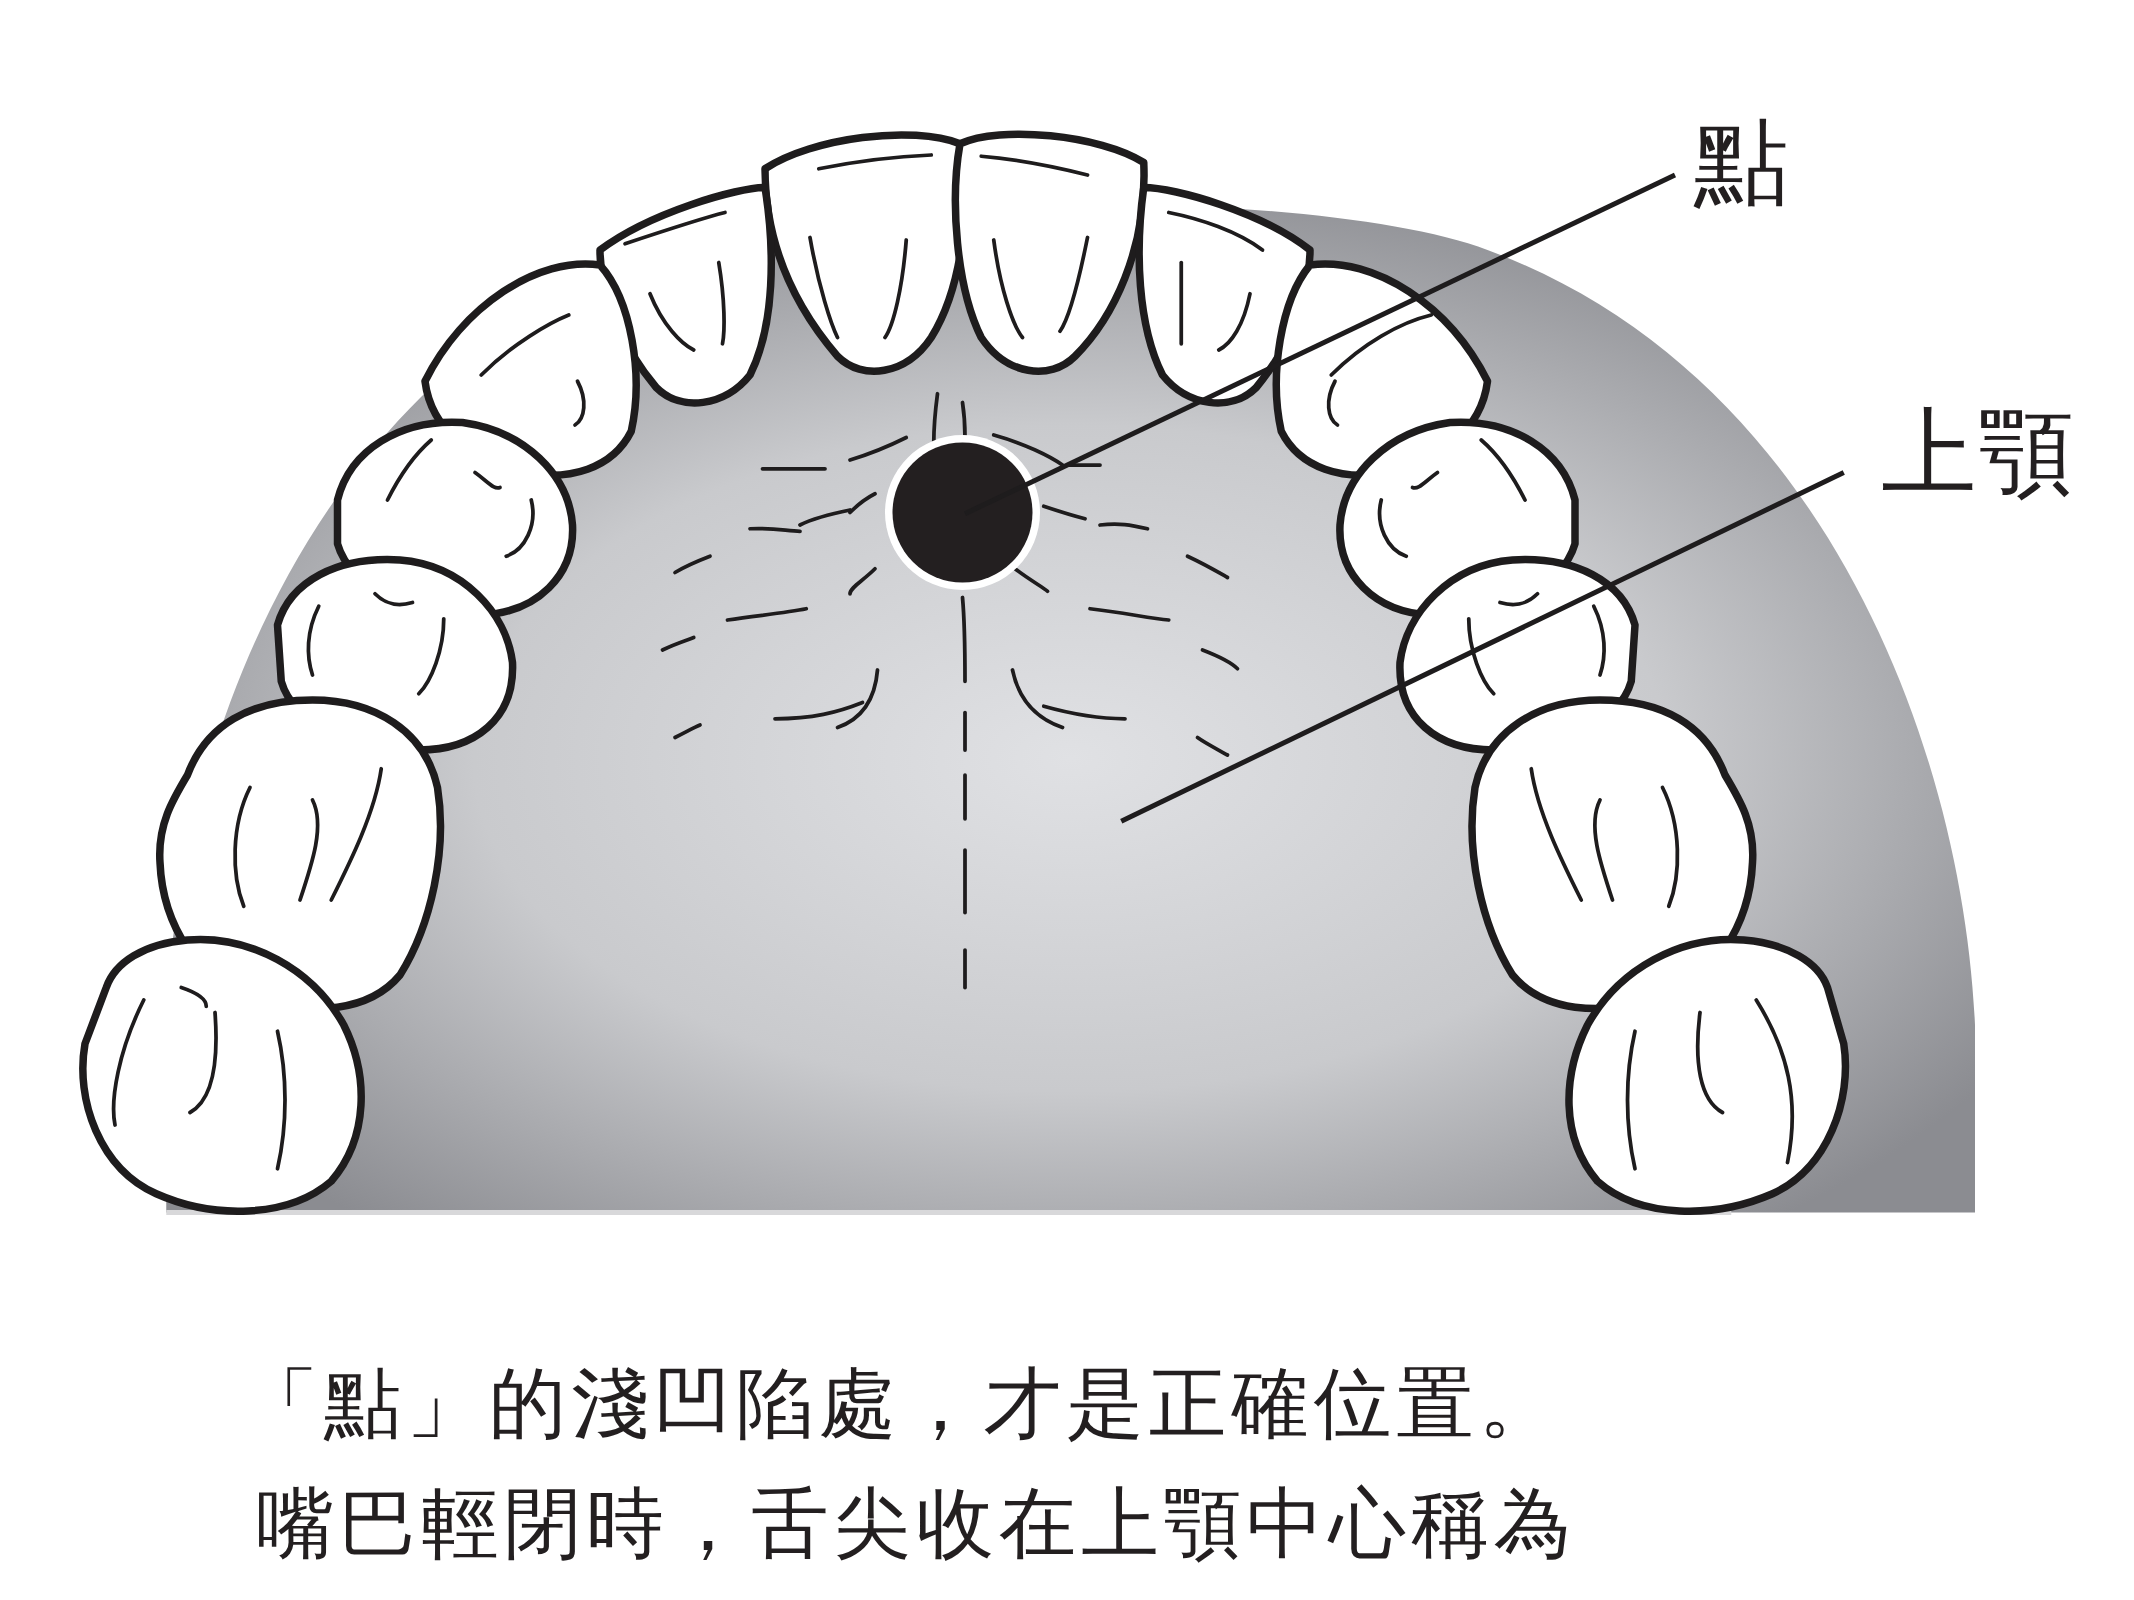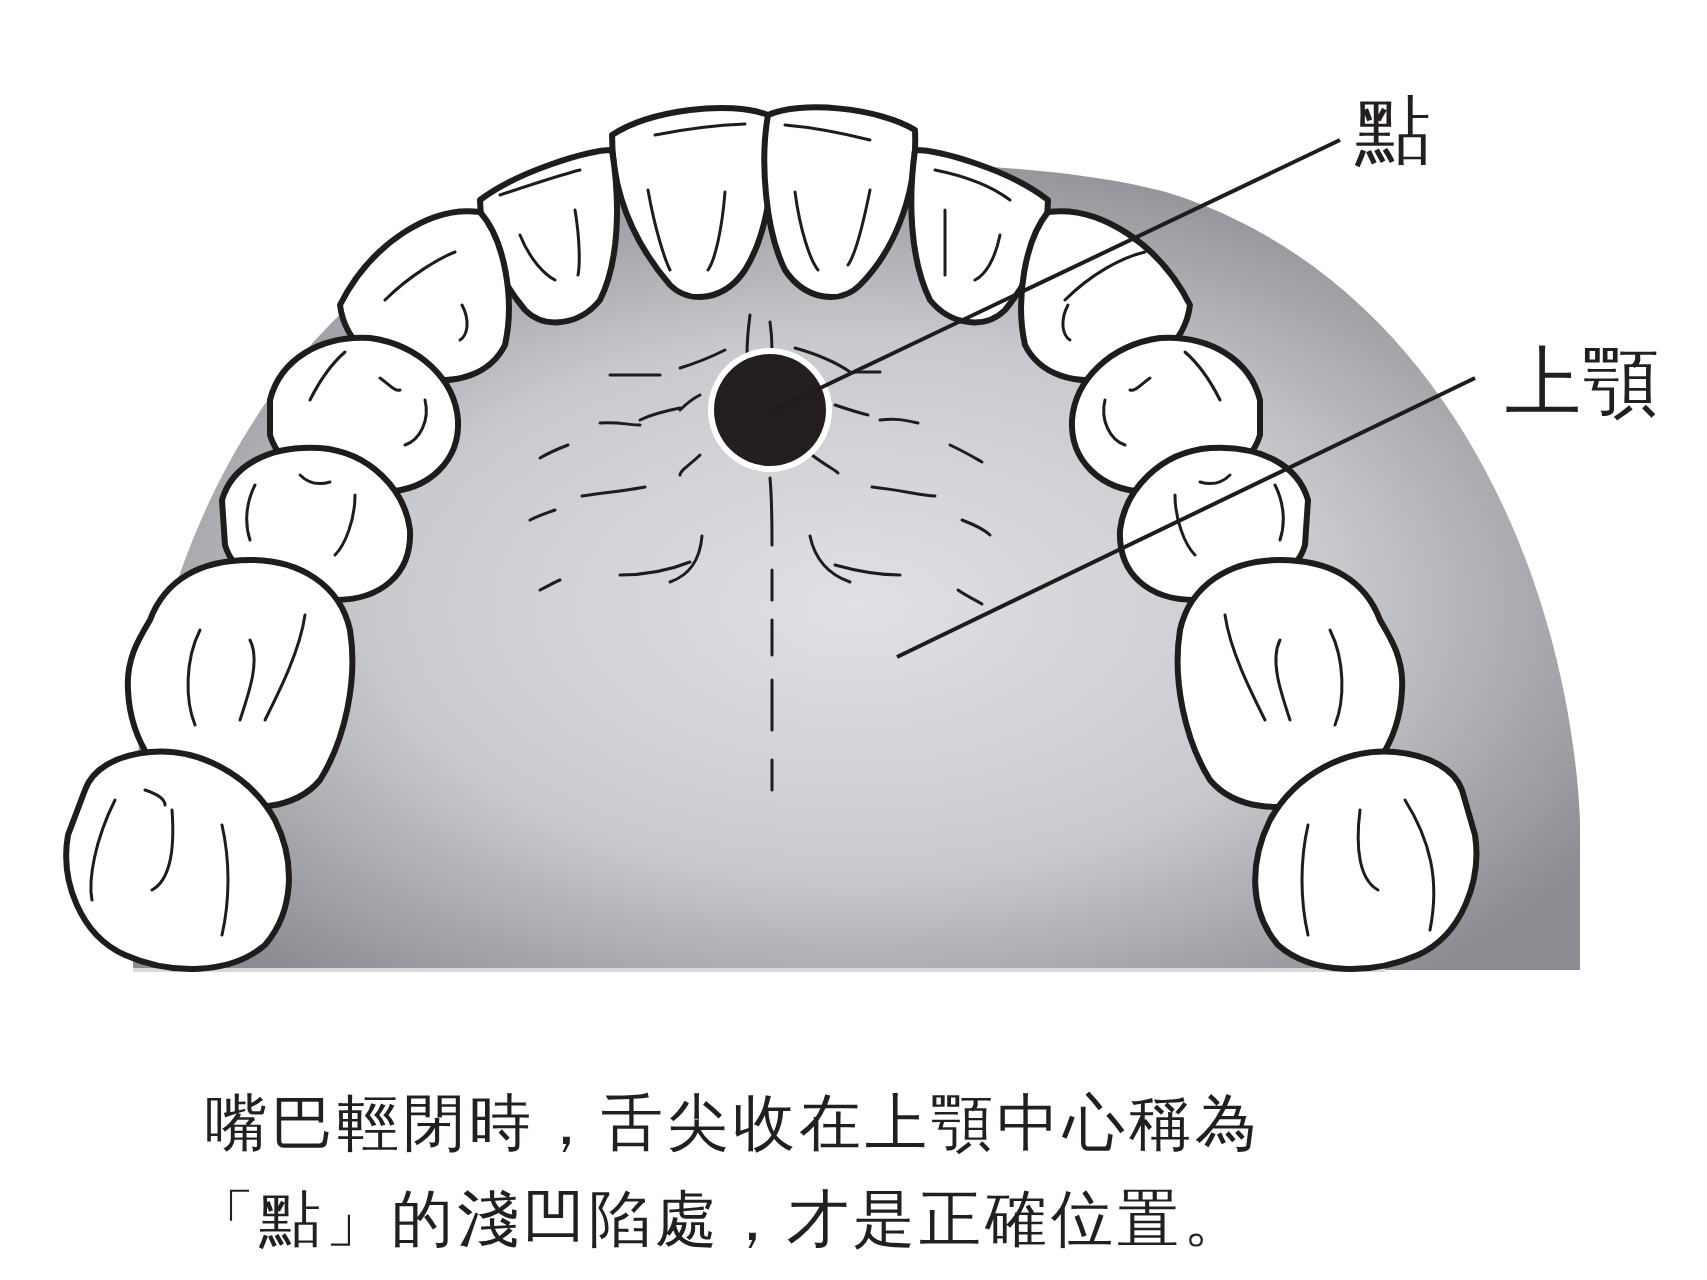--- a/index.html
+++ b/index.html
@@ -28,21 +28,21 @@
       line-height: 1;
       font-family: "DejaVu Sans", sans-serif;
       letter-spacing: 2px;
     }
     .label-point {
       left: 1355px;
       top: 92px;
     }
     .label-palate {
       left: 1505px;
-      top: 344px;
+      top: 324px;
     }
     .caption {
       position: absolute;
       left: 205px;
       top: 1075px;
       color: #231f20;
       font-size: 62px;
       line-height: 96px;
       letter-spacing: 4px;
       font-family: "DejaVu Sans", sans-serif;
@@ -177,15 +177,15 @@
 
     <line x1="772" y1="411" x2="1340" y2="140" stroke="#1e1c1d" stroke-width="4"></line>
     <line x1="897" y1="657" x2="1475" y2="378" stroke="#1e1c1d" stroke-width="4"></line>
   </svg>
 
   <div class="label label-point">點</div>
   <div class="label label-palate">上顎</div>
 </div>
 
 <div class="caption">
+  <span class="caption-line second">「點」的淺凹陷處，才是正確位置。</span>
   <span class="caption-line">嘴巴輕閉時，舌尖收在上顎中心稱為</span>
-  <span class="caption-line second">「點」的淺凹陷處，才是正確位置。</span>
 </div>
 
 </body></html>

